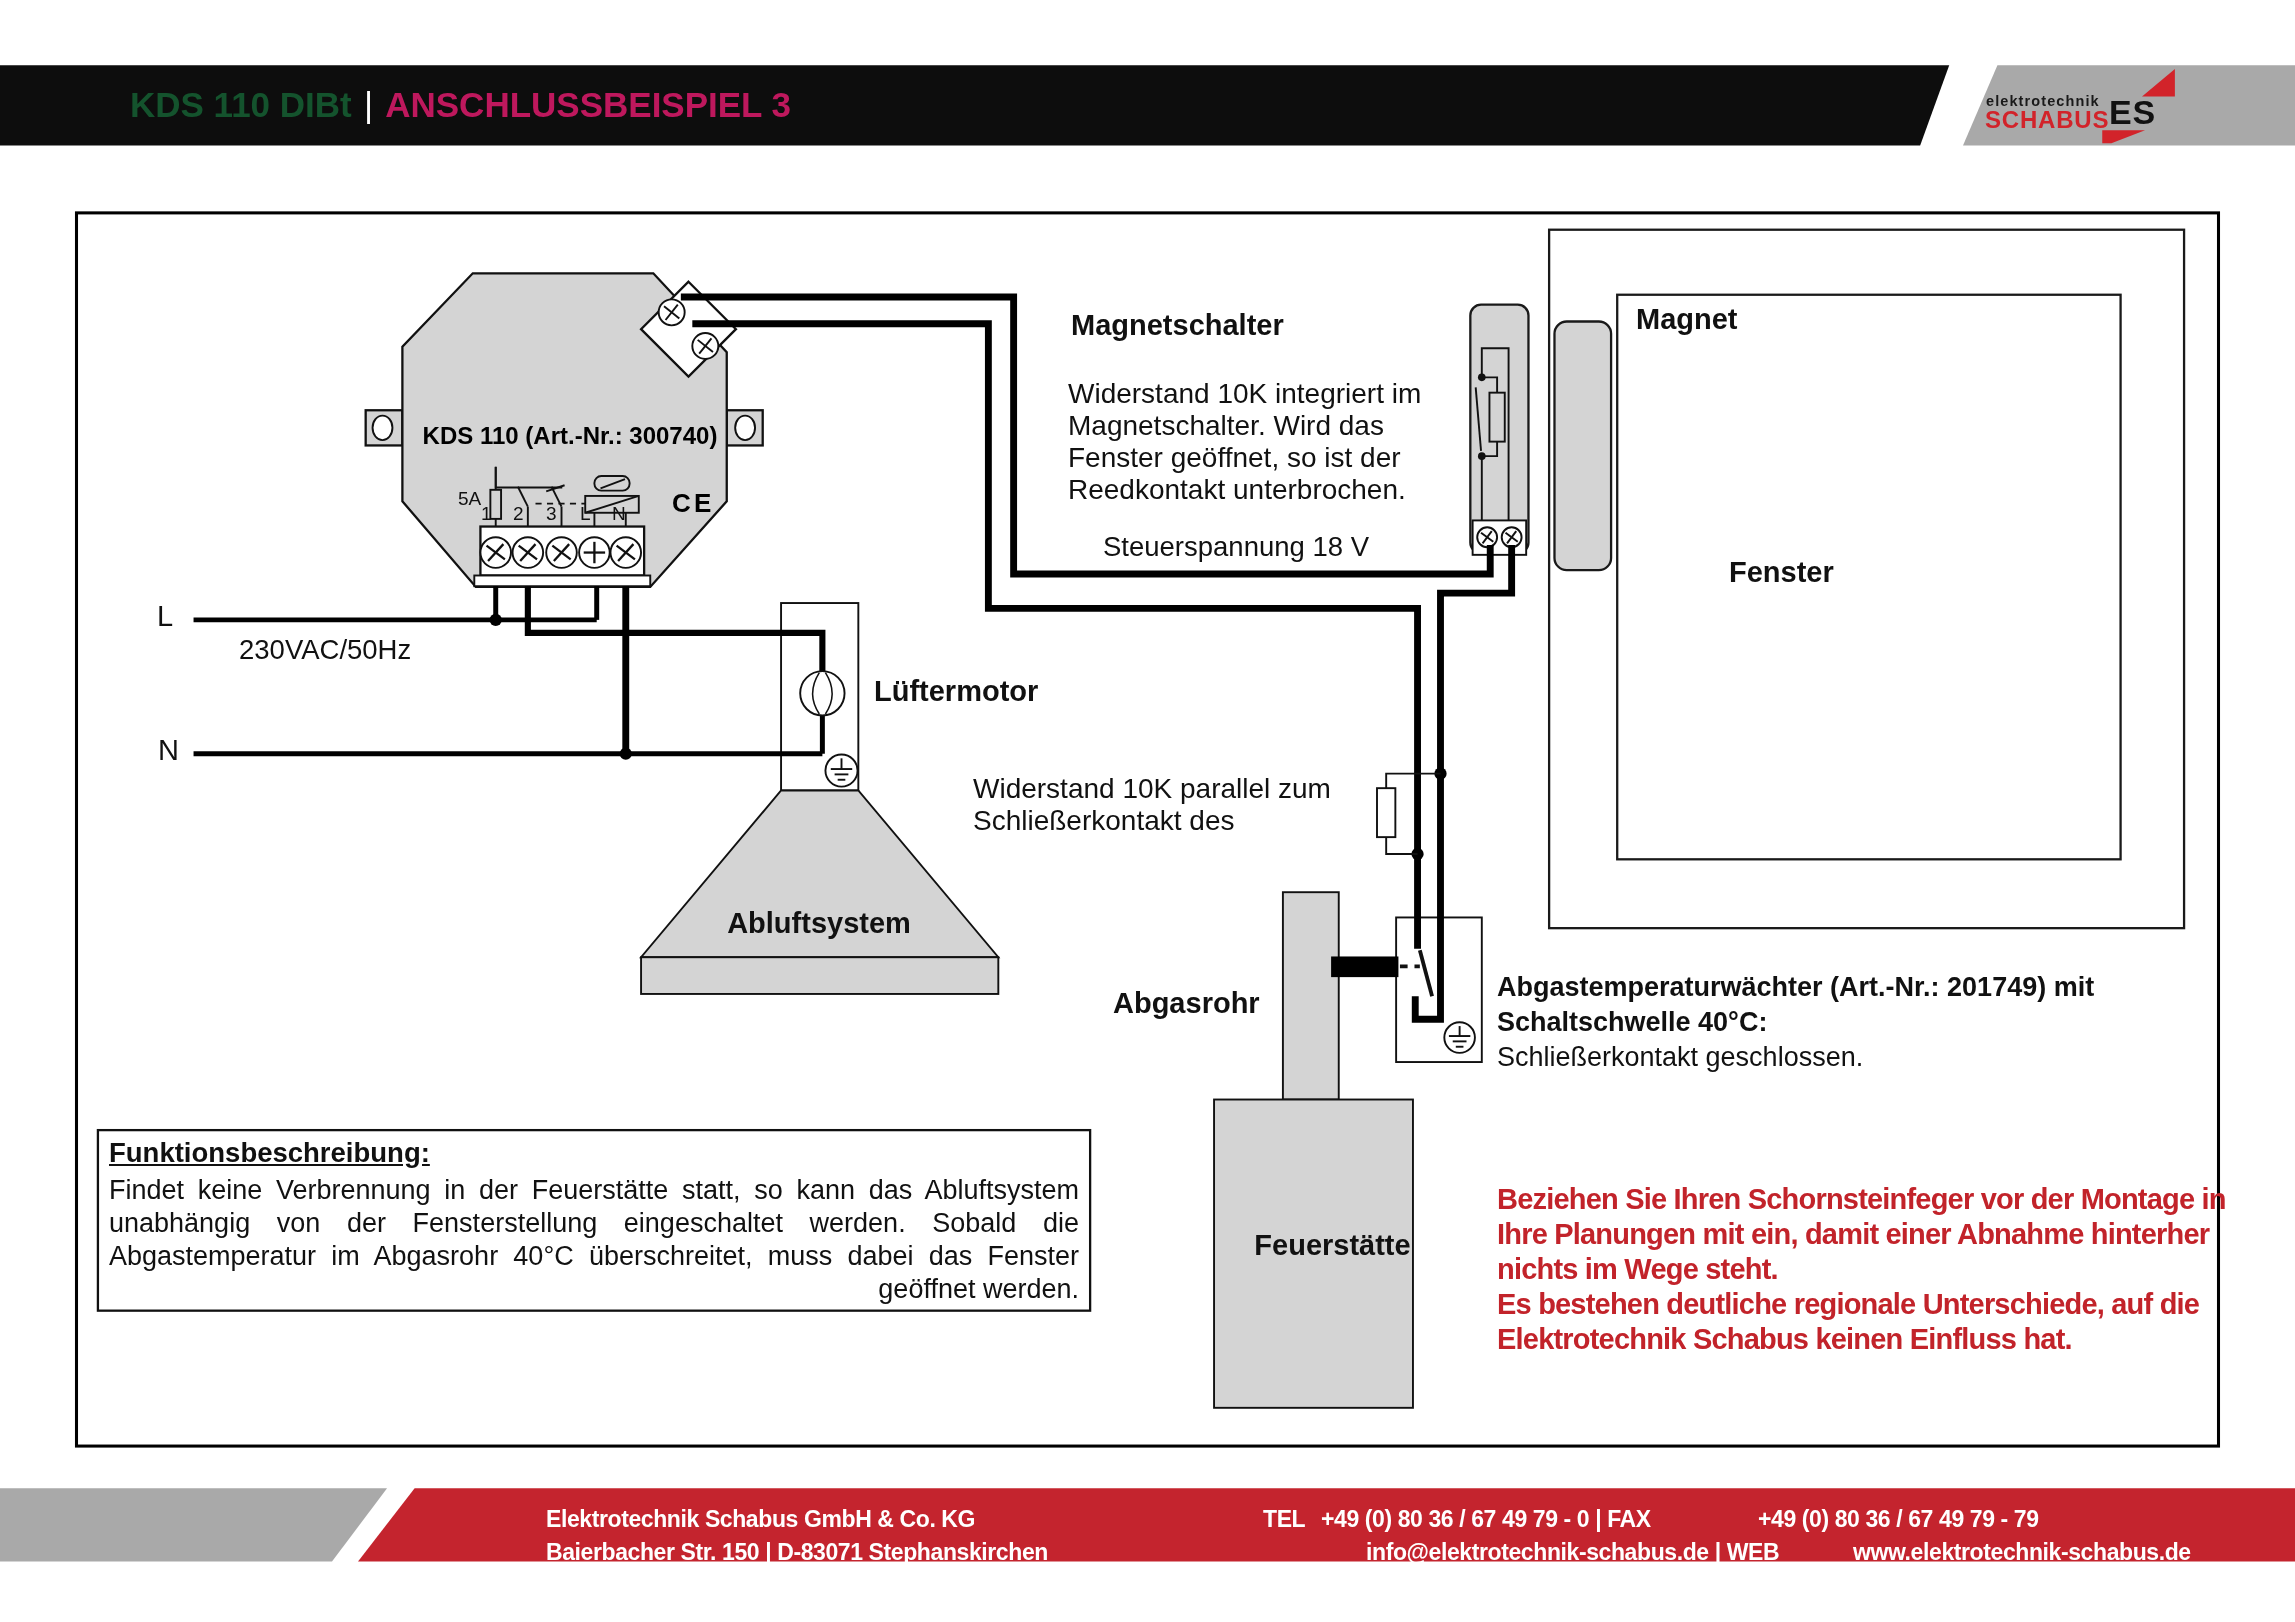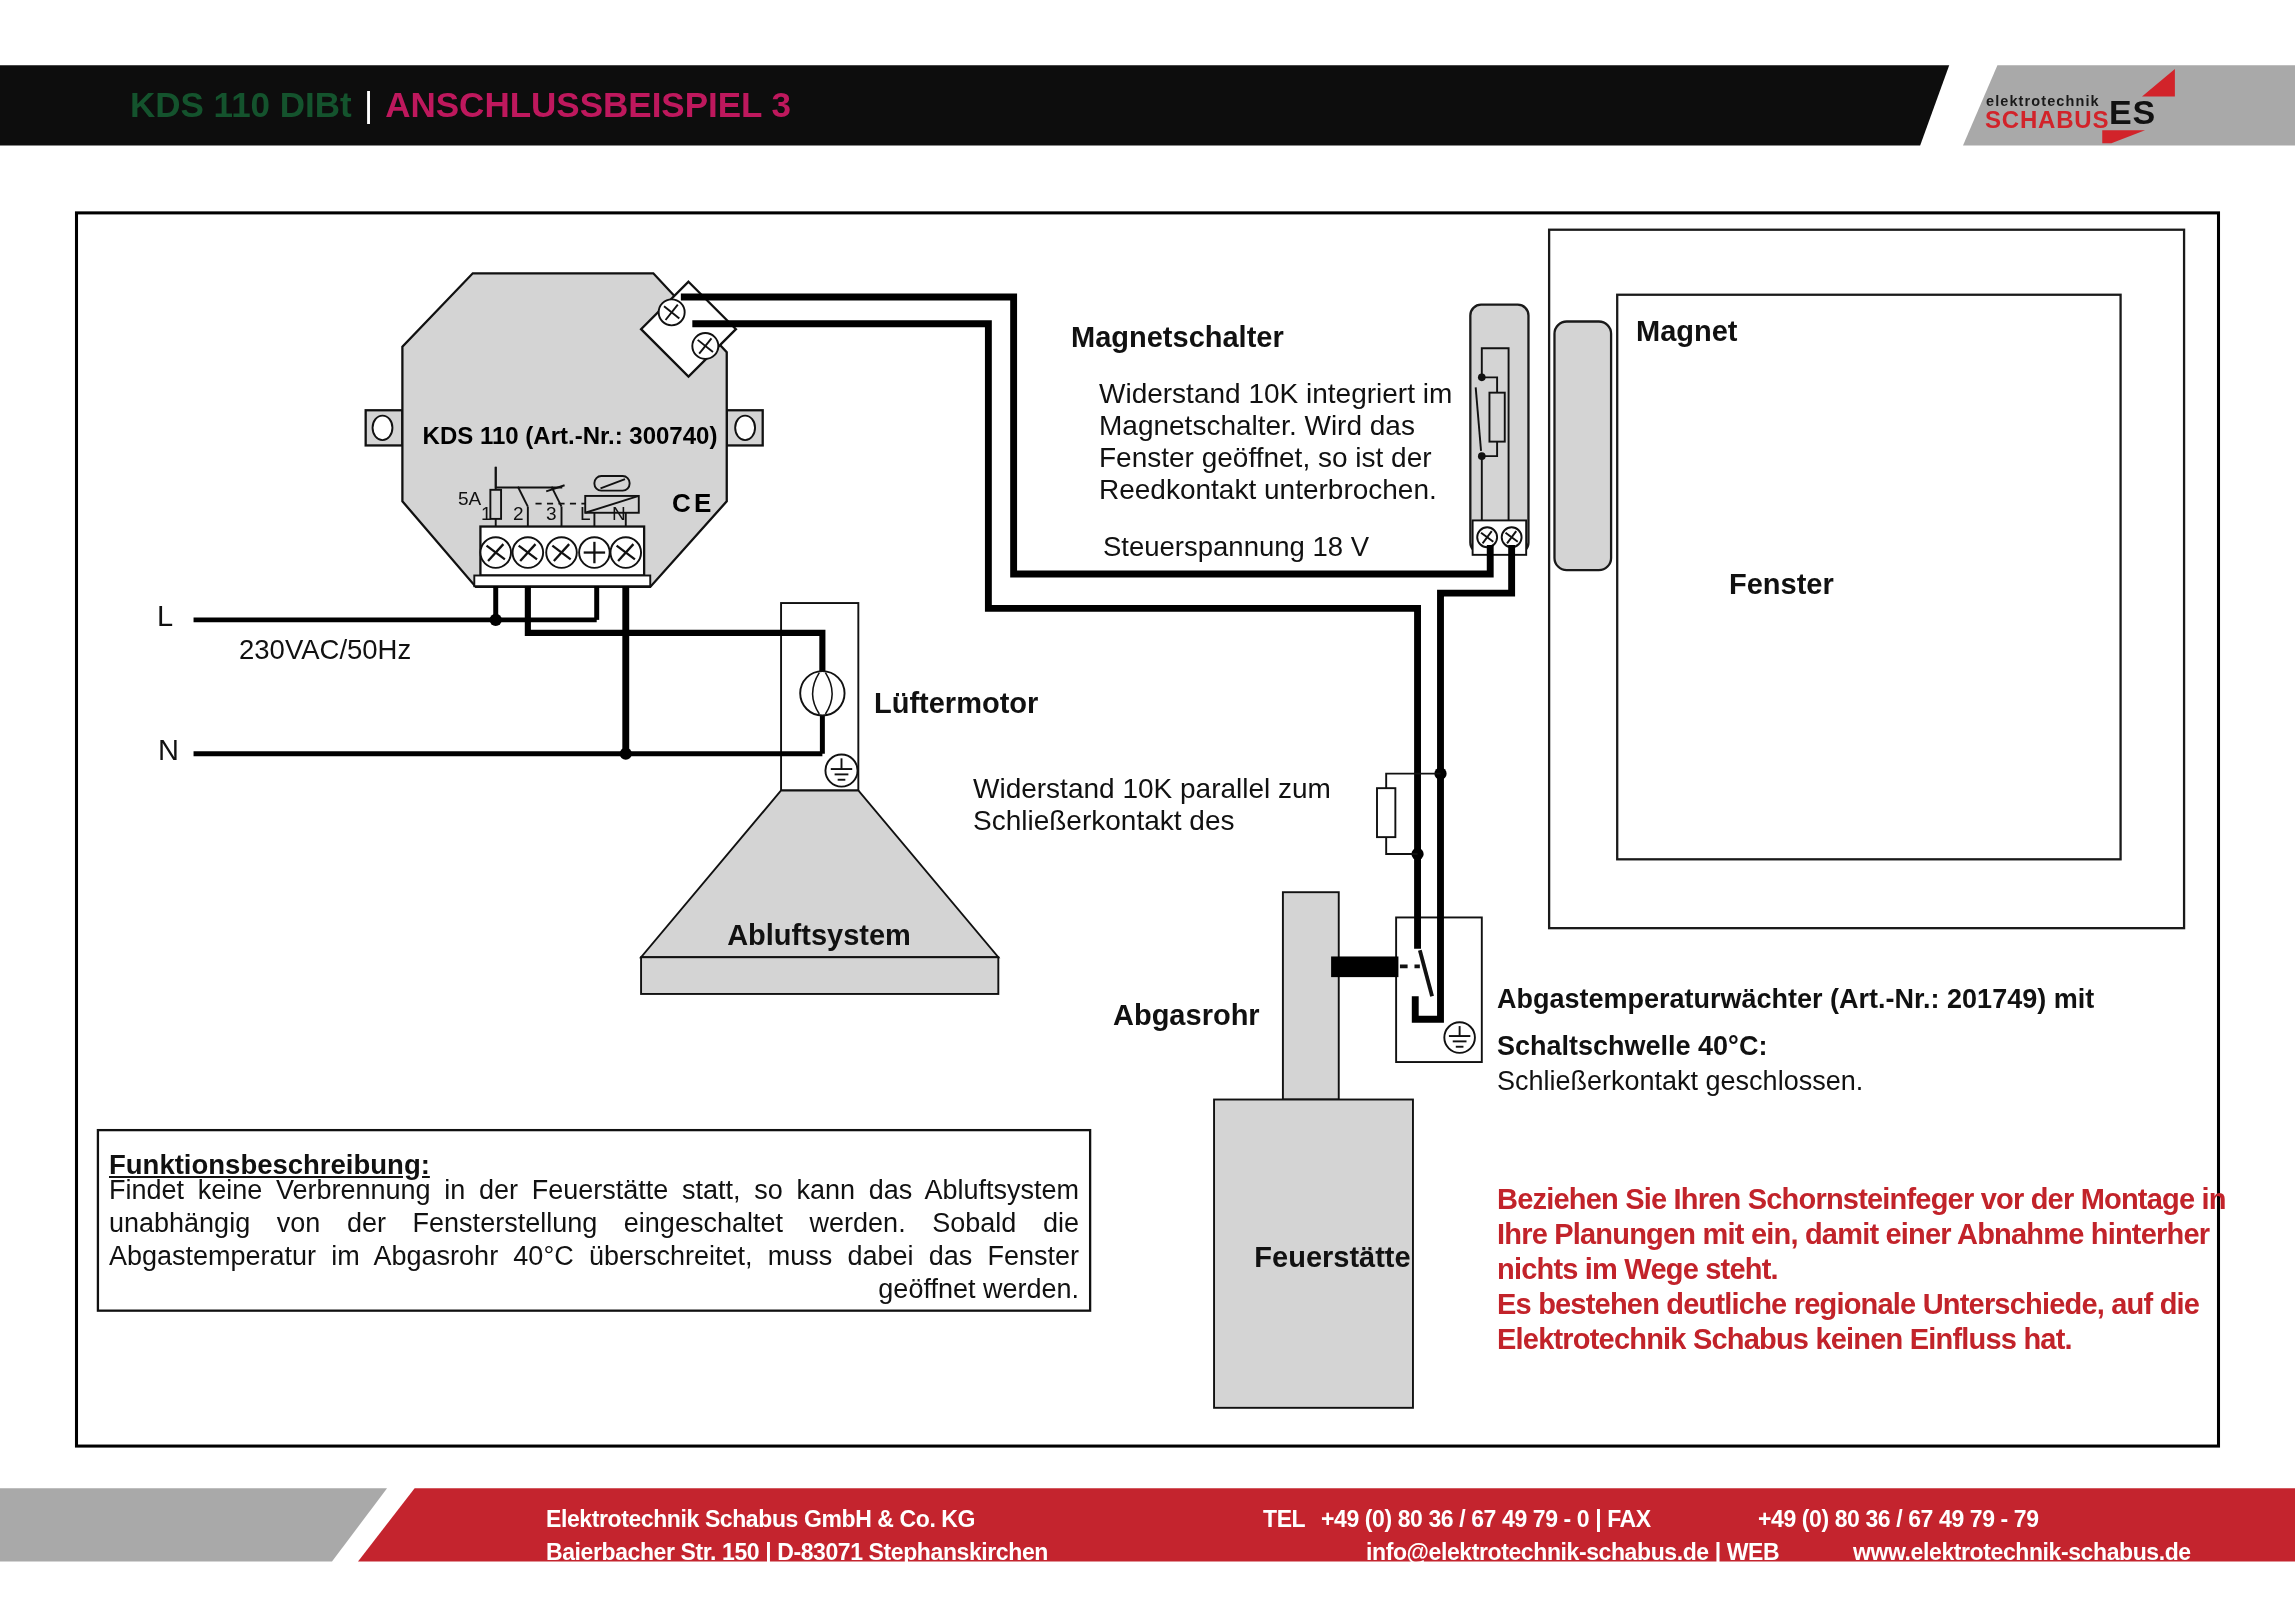--- a/index.html
+++ b/index.html
@@ -1,20 +1,20 @@
 <!DOCTYPE html>
 <html style="font-size:12.2px"><head>
 <meta charset="utf-8">
 <style>
   html,body{margin:0;padding:0;background:#fff;}
   body{width:2295px;height:1623px;position:relative;font-family:"Liberation Sans",sans-serif;-webkit-font-smoothing:antialiased;}
   #stage{position:absolute;left:0;top:0;width:2295px;height:1623px;}
   svg{position:absolute;left:0;top:0;}
   .lbl{position:absolute;color:#111;white-space:nowrap;}
-  .b{font-weight:bold;margin-top:12px;}
+  .b{font-weight:bold;}
   .t36{font-size:27.5px;}
   .t38{font-size:29px;}
   .t35{font-size:27px;line-height:35px;}
   .t37{font-size:28px;line-height:32px;}
   .small{font-size:19px;}
   .block span{display:block;}
   .warning{color:#c2232a;font-weight:bold;font-size:29px;line-height:35px;letter-spacing:-0.8px;}
   .just{text-align:justify;text-align-last:justify;}
   .justlast{text-align:right;}
   .fbbody{width:970px;font-size:27px;line-height:33px;}
@@ -215,21 +215,21 @@
 <div class="lbl small" style="left:612px;top:503px;">N</div>
 <div class="ce">CE</div>
 
 <div class="lbl t38" style="left:157px;top:600px;">L</div>
 <div class="lbl t36" style="left:239px;top:634px;">230VAC/50Hz</div>
 <div class="lbl t38" style="left:158px;top:734px;">N</div>
 
 <div class="lbl t36" style="left:1103px;top:531px;">Steuerspannung 18 V</div>
 
 <div class="lbl t38 b" style="left:1071px;top:309px;">Magnetschalter</div>
-<div class="lbl block t37" style="left:1099px;top:378px;">
+<div class="lbl block t37" style="left:1068px;top:378px;">
   <span>Widerstand 10K integriert im</span>
   <span>Magnetschalter. Wird das</span>
   <span>Fenster geöffnet, so ist der</span>
   <span>Reedkontakt unterbrochen.</span>
 </div>
 
 <div class="lbl t38 b" style="left:1636px;top:303px;">Magnet</div>
 <div class="lbl t38 b" style="left:1729px;top:556px;width:291px;">Fenster</div>
 
 <div class="lbl t38 b" style="left:874px;top:675px;">Lüftermotor</div>

